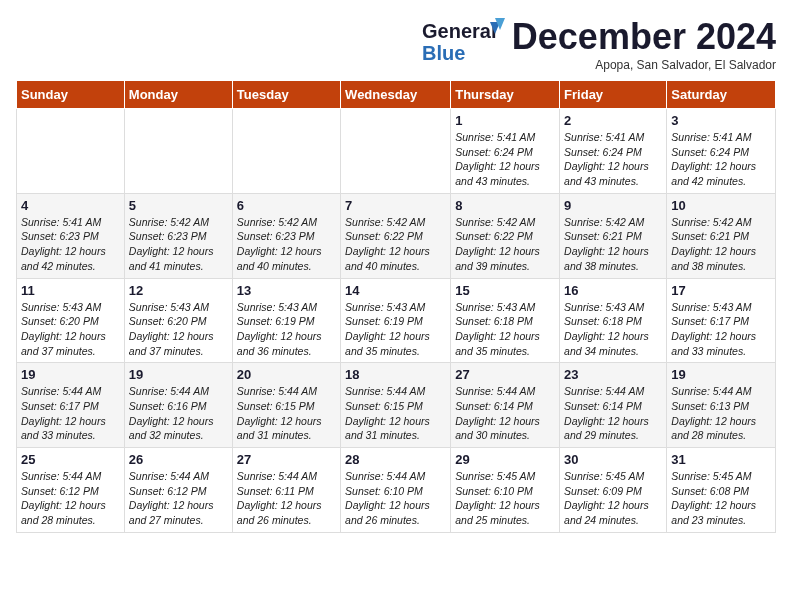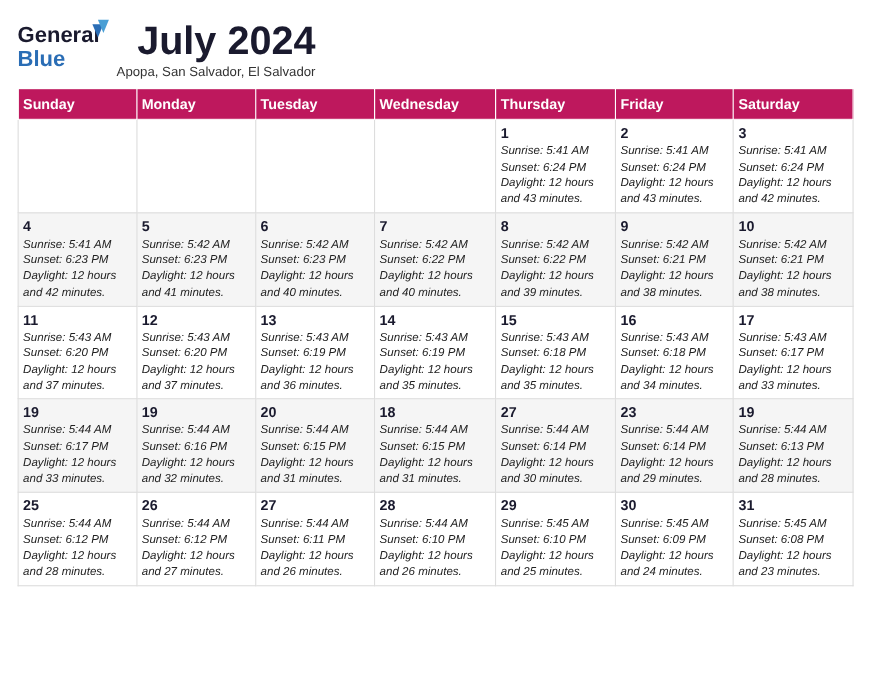--- a/index.html
+++ b/index.html
@@ -5,21 +5,21 @@
     * { box-sizing: border-box; margin: 0; padding: 0; }
     body {
       font-family: Arial, sans-serif;
       background: #fff;
       width: 792px;
       min-height: 612px;
       padding: 16px;
     }
     .header-area {
       display: flex;
-      justify-content: flex-start;
+      justify-content: flex-end;
       align-items: flex-start;
       margin-bottom: 8px;
     }
     .logo {
       display: flex;
       flex-direction: column;
       align-items: flex-start;
     }
     .title-area { text-align: right; }
     .month-title {
@@ -30,21 +30,21 @@
     .location {
       font-size: 12px;
       color: #333;
     }
     table {
       width: 100%;
       border-collapse: collapse;
       font-size: 11px;
     }
     thead tr th {
-      background: #be185d;
+      background: #c2410c;
       color: #fff;
       padding: 6px 4px;
       text-align: left;
       font-size: 13px;
       font-weight: bold;
       border: 1px solid #fff;
     }
     tbody tr td {
       border: 1px solid #ddd;
       vertical-align: top;
@@ -75,21 +75,21 @@
 <div class="header-area">
   <div class="logo">
     <svg viewBox="0 0 90 50" width="90" height="50">
       <text x="0" y="22" font-family="Arial" font-weight="bold" font-size="20" fill="#1a1a2e">General</text>
       <text x="0" y="44" font-family="Arial" font-weight="bold" font-size="20" fill="#2a6db5">Blue</text>
       <polygon points="68,6 78,6 73,18" fill="#2a6db5"></polygon>
       <polygon points="73,2 83,2 78,14" fill="#4a9fd5"></polygon>
     </svg>
   </div>
   <div class="title-area">
-    <div class="month-title">July 2024</div>
+    <div class="month-title">December 2024</div>
     <div class="location">Apopa, San Salvador, El Salvador</div>
   </div>
 </div>
 
 <table>
   <thead>
     <tr>
     <th>Sunday</th>
         <th>Monday</th>
         <th>Tuesday</th>

